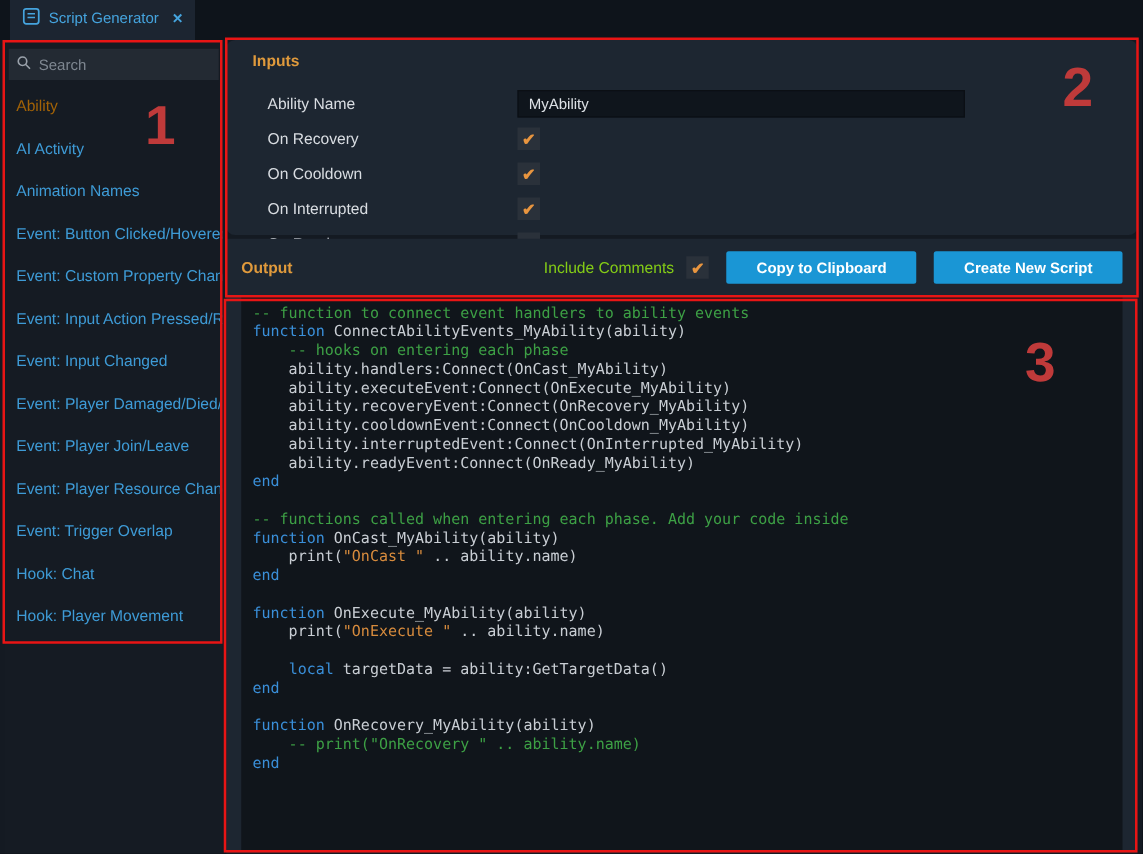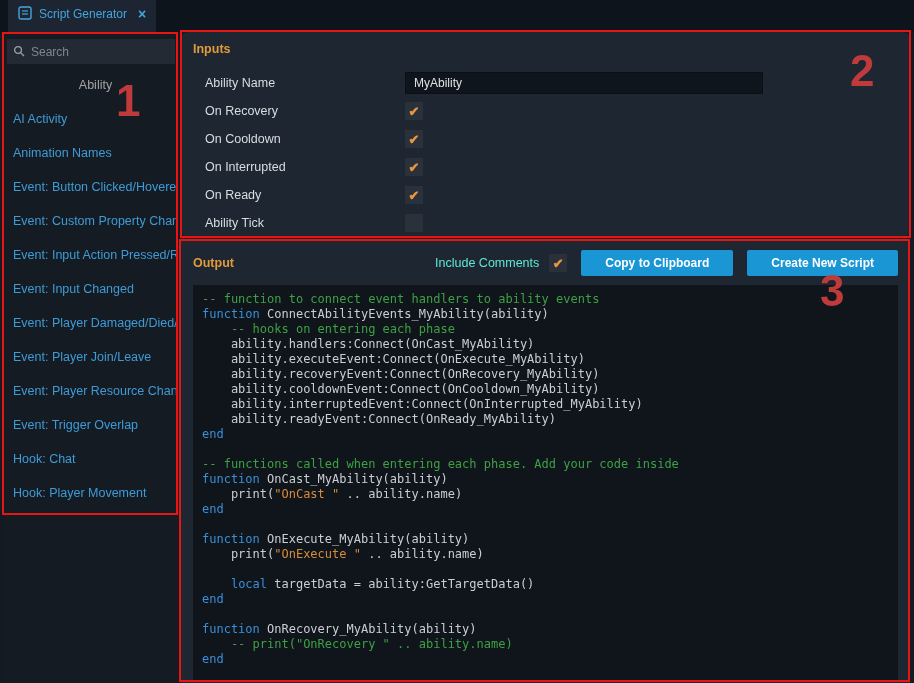--- a/index.html
+++ b/index.html
@@ -17,42 +17,42 @@
   
   .sidebar { width:174px; background:#151b23; overflow:hidden; }
   .search-box { height:25px; background:#232a33; margin:7px 3px 4px 3px; display:flex; align-items:center;
                 padding:0 6px; gap:6px; }
   .search-box svg { flex:none; }
   .search-input { background:transparent; border:none; outline:none; color:#cfd4da; font-size:12px; width:100%;
                   font-family:"Liberation Sans", sans-serif; }
   .search-input::placeholder { color:#7e8791; }
   .side-item { height:34px; line-height:34px; padding-left:9px; font-size:12.5px; color:#3e9bd6;
                white-space:nowrap; overflow:hidden; cursor:pointer; }
-  .side-item.selected { color:#a3a3a3;text-align:center; }
+  .side-item.selected { color:#a16207; }
 
   
   .main { flex:1; display:flex; flex-direction:column; margin-left:3px; margin-right:4px; }
   .panel-title { color:#e09a3c; font-size:12.5px; font-weight:bold; }
 
-  .inputs-panel { height:205px; background:#1d2631; padding:10px 12px 0 12px;border-radius:7px; }
+  .inputs-panel { height:156px; background:#1d2631; padding:10px 12px 0 21px;border-radius:7px; }
   .fields { margin-top:13px; }
   .field-row { display:flex; align-items:center; height:28px; padding-left:12px; }
   .field-label { width:200px; color:#d9dde2; font-size:12.5px; }
   .text-input { width:358px; height:22px; background:#0f151c; border:1px solid #0b0f14; color:#dde1e6;
                 font-size:12px; padding:0 8px; font-family:"Liberation Sans", sans-serif; outline:none; }
   .checkbox { width:18px; height:18px; background:#2a313a; display:flex; align-items:center;
               justify-content:center; cursor:pointer; }
   .checkbox .check { color:#e8953f; font-size:13px; font-weight:bold; line-height:1; }
 
   .gap { height:3px; }
 
   .output-panel { flex:1; background:#1d2631; padding:10px 12px 3px 12px; display:flex; flex-direction:column; }
   .output-header { display:flex; align-items:center; }
   .hdr-right { margin-left:auto; display:flex; align-items:center; }
-  .ic-label { color:#5eead4; font-size:12.5px; margin-right:10px; }
+  .ic-label { color:#84cc16; font-size:12.5px; margin-right:10px; }
   .btn { height:26px; background:#1a96d5; color:#ffffff; border:none; border-radius:2px; font-size:12px;
          font-weight:bold; padding:6px 24px; margin-left:14px; cursor:pointer;
          font-family:"Liberation Sans", sans-serif; }
 
   .code-area { margin-top:9px; flex:1; background:#10151b; padding:7px 9px; overflow:hidden;
                font-family:"DejaVu Sans Mono", monospace; font-size:12px; line-height:15px; }
   .code-line { white-space:pre; }
   .tk-p { color:#c9ced4; }
   .tk-c { color:#3da045; }
   .tk-k { color:#3a8fd9; }

